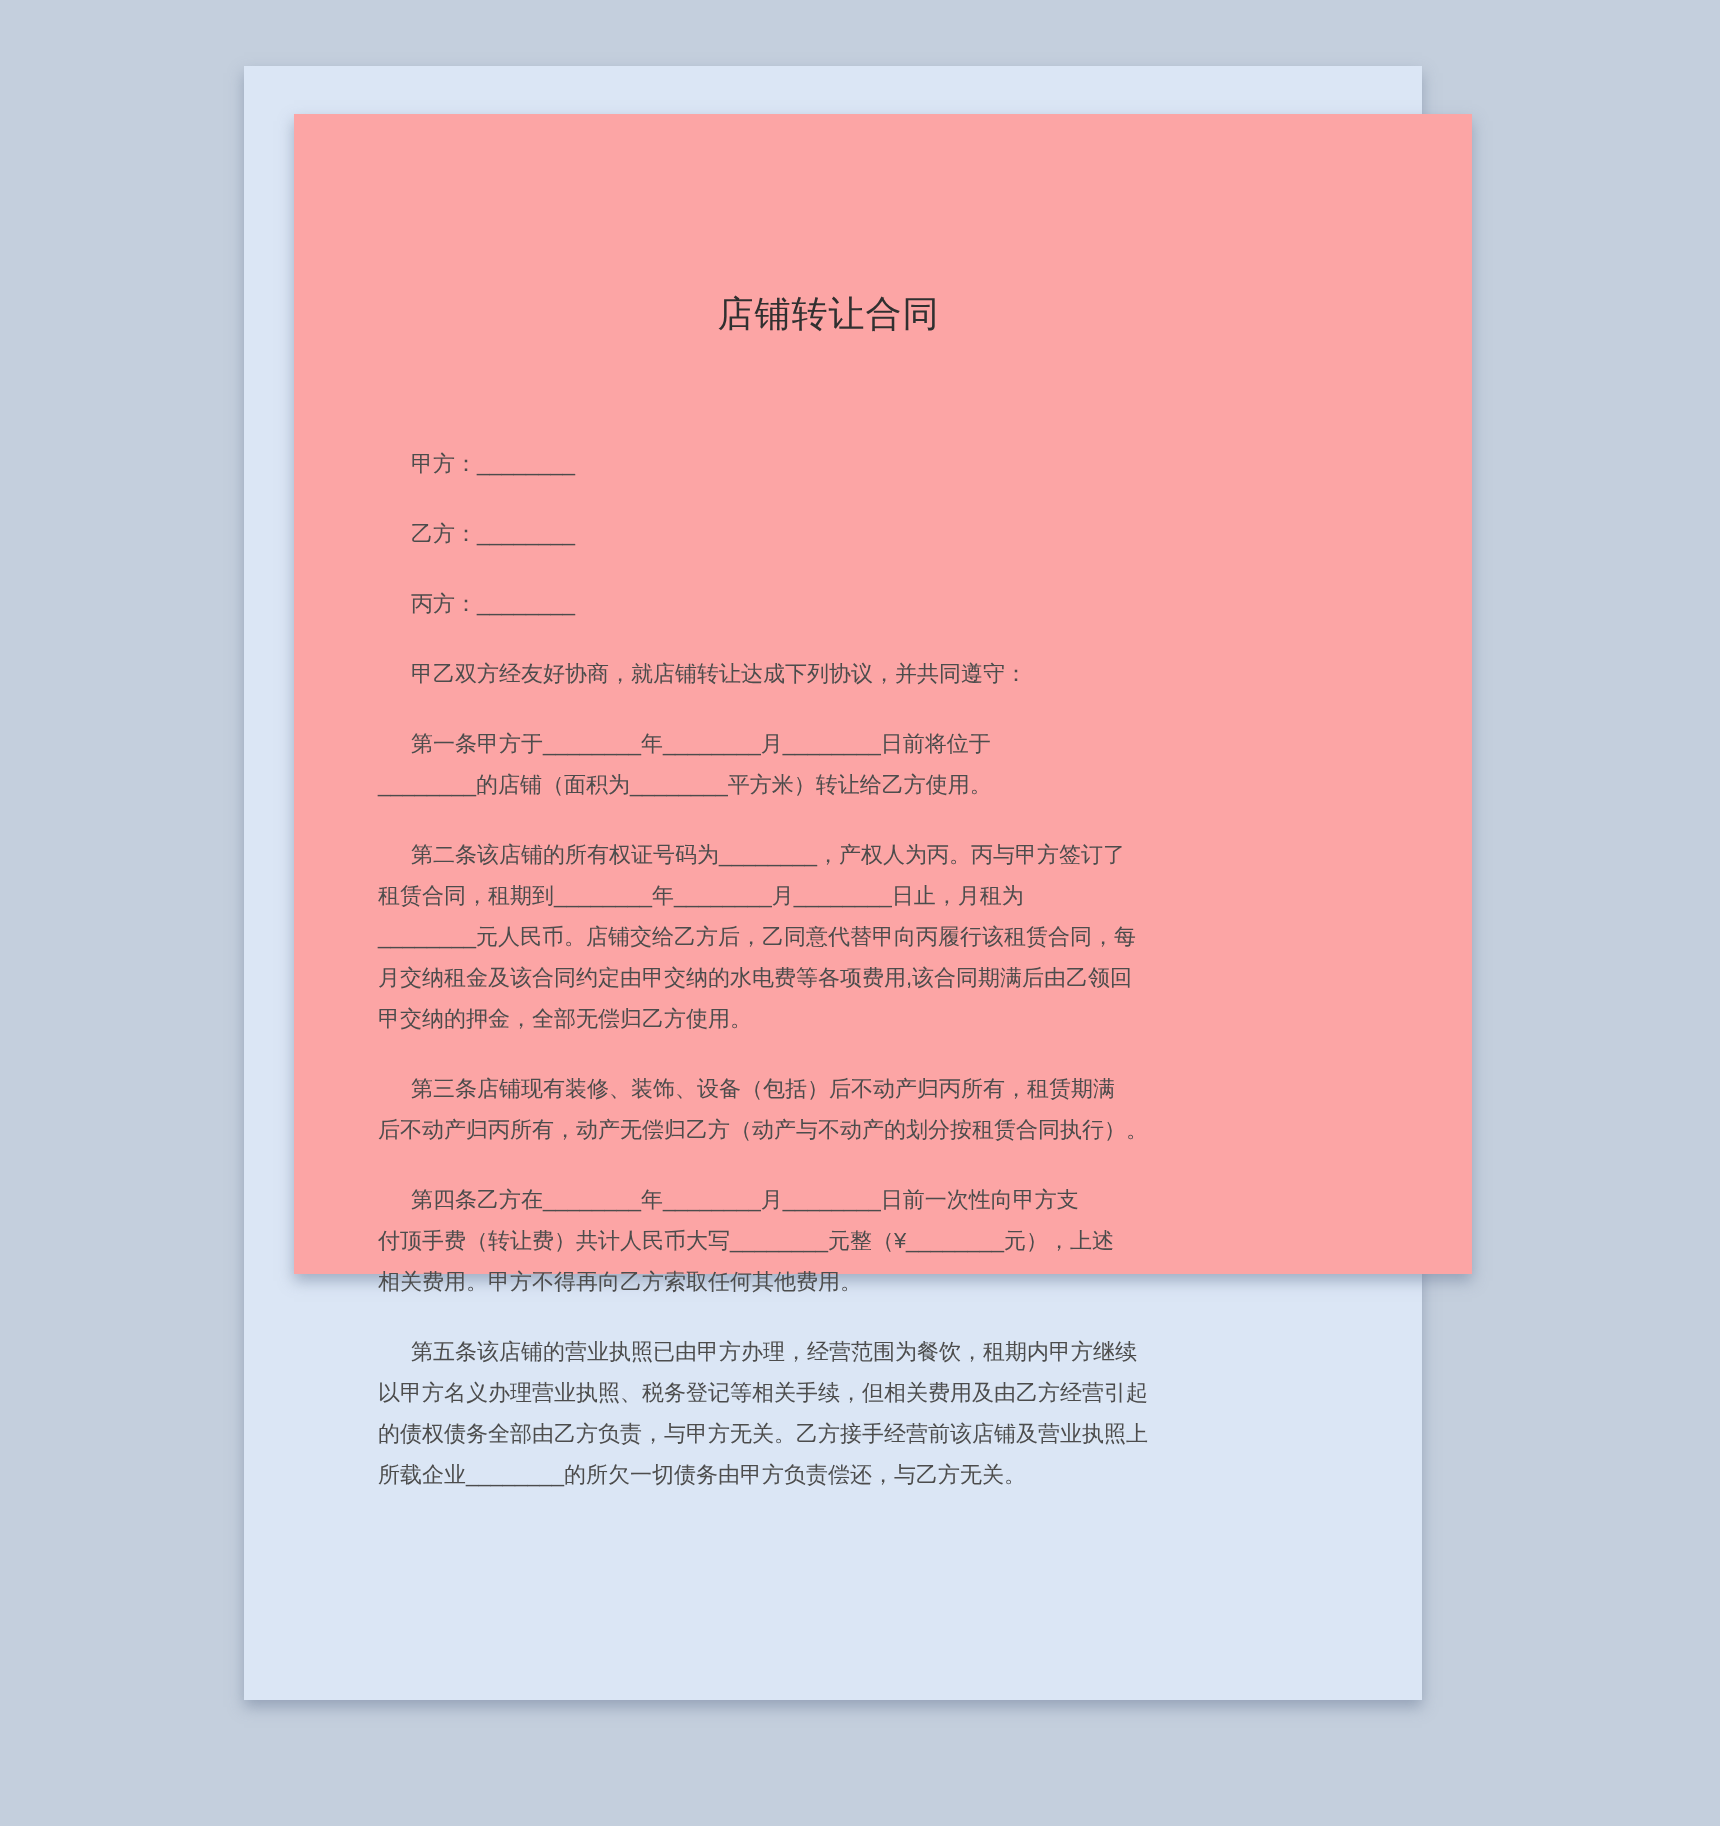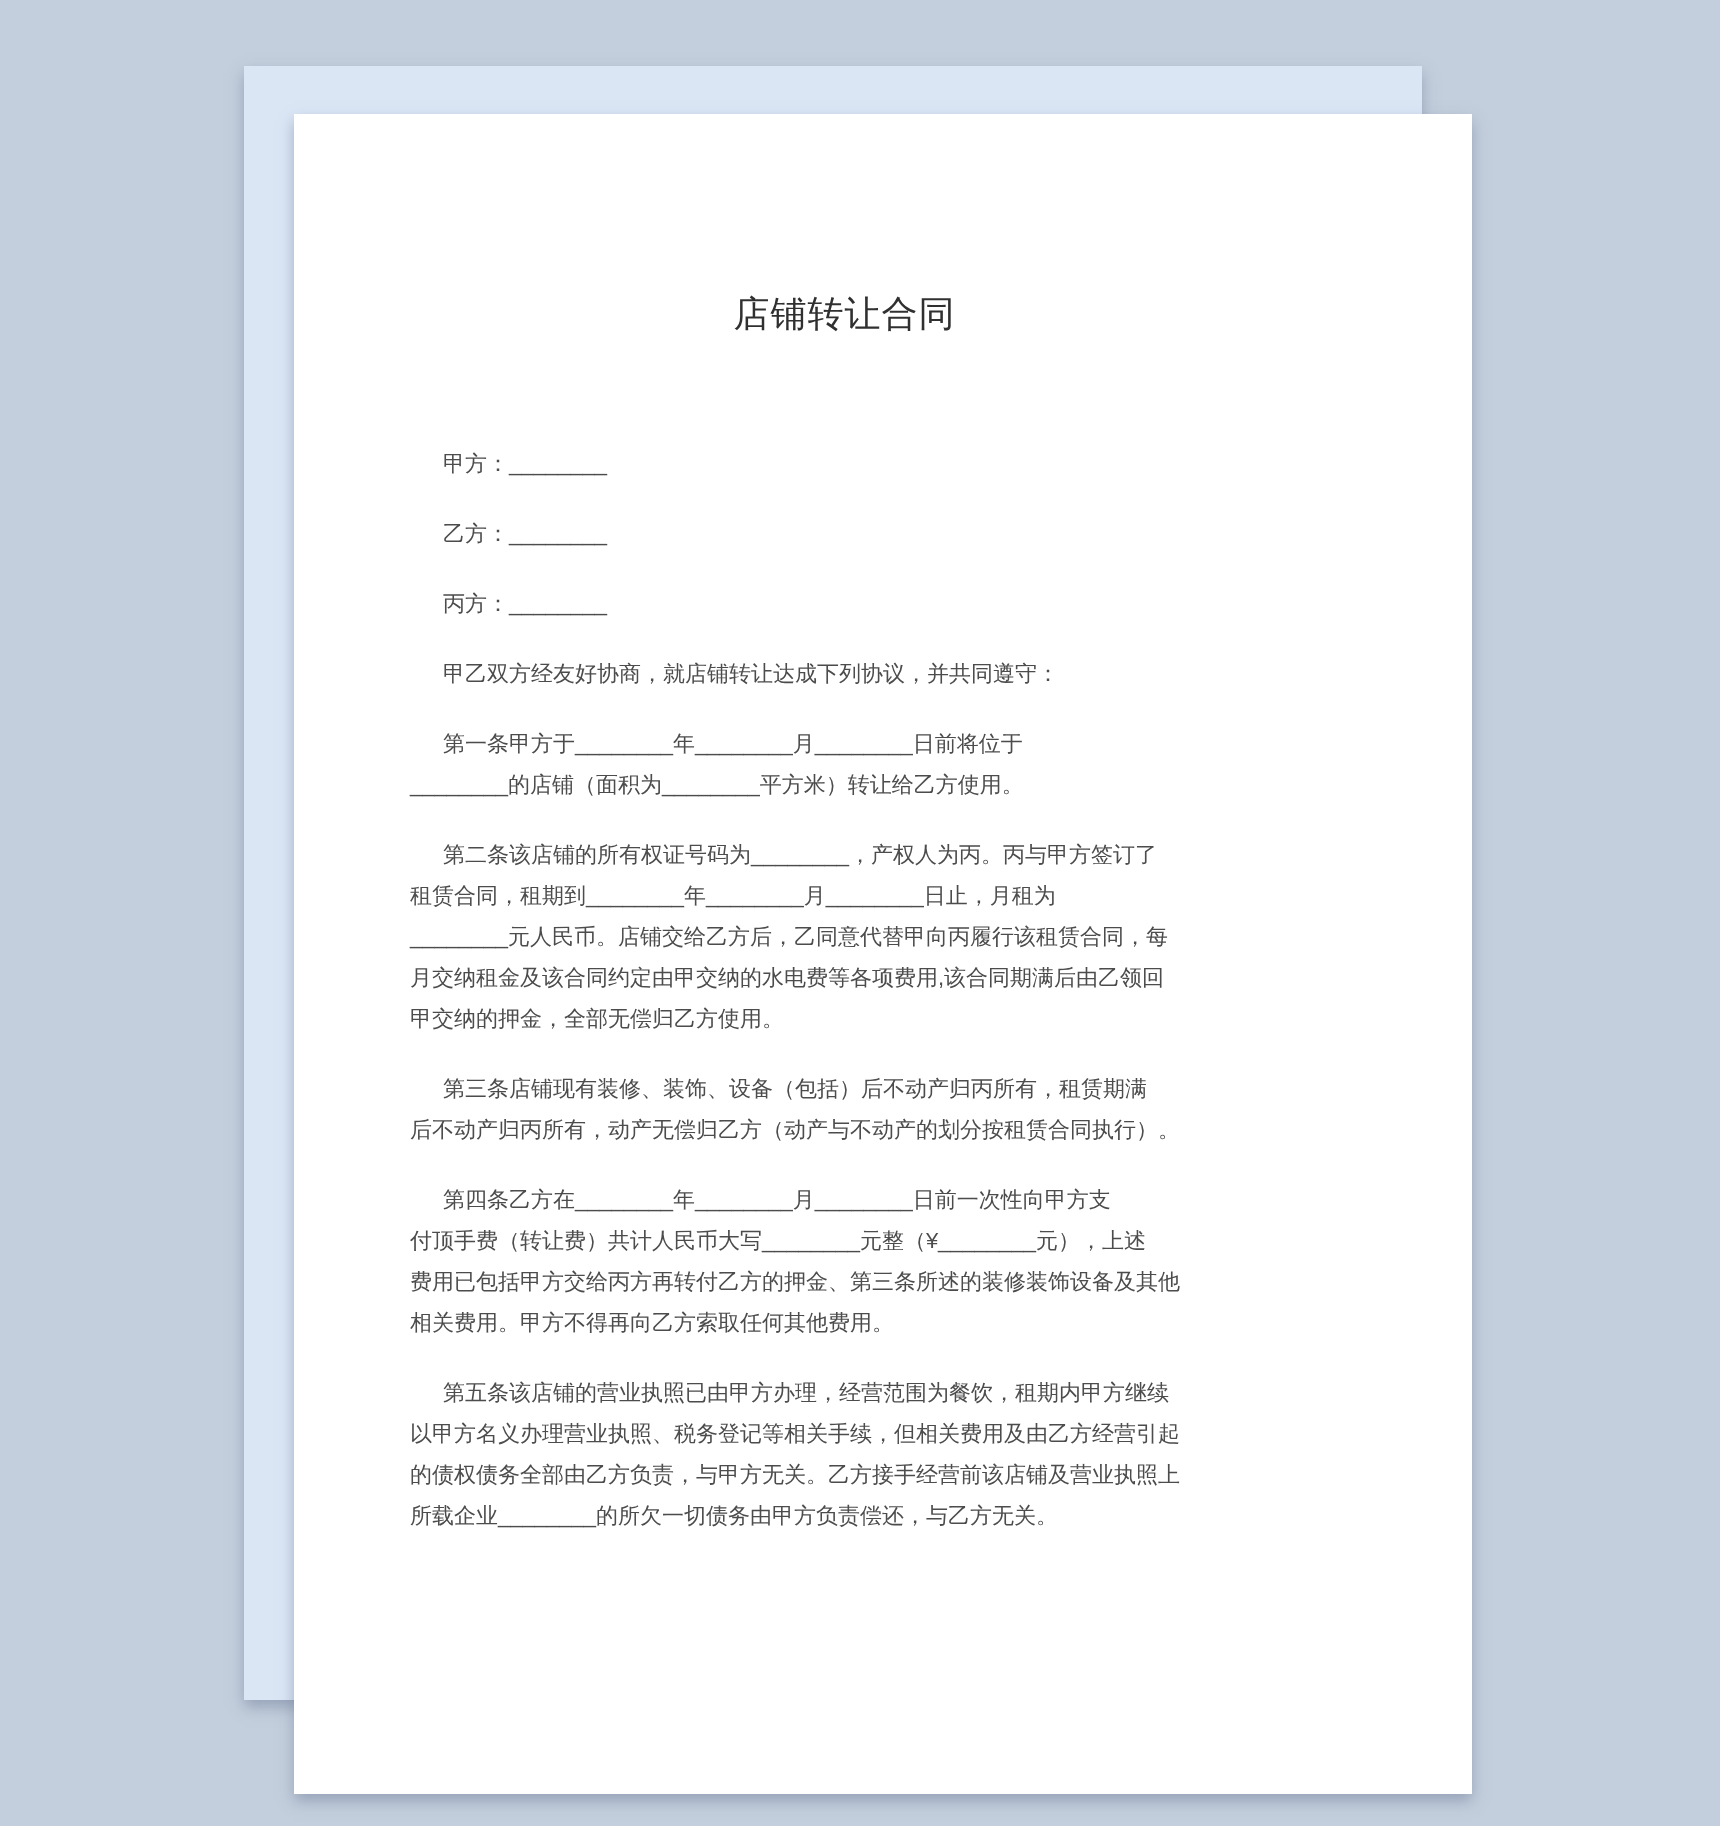--- a/index.html
+++ b/index.html
@@ -21,25 +21,25 @@
     width: 1178px;
     height: 1634px;
     background: #dbe6f5;
     box-shadow: 0 7px 14px rgba(104, 120, 148, 0.5);
   }
   .page {
     position: absolute;
     left: 294px;
     top: 114px;
     width: 1178px;
-    height: 1680px;
-    background: #ffffff;
+    height: 1160px;
+    background: #fca5a5;
     box-shadow: 0 7px 14px rgba(104, 120, 148, 0.5);
     box-sizing: border-box;
-    padding: 175px 193px 0 116px;
+    padding: 175px 193px 0 84px;
     color: #4c4c4c;
     font-size: 22px;
   }
   .doc-title {
     font-size: 36px;
     font-weight: normal;
     color: #303030;
     line-height: 50px;
     text-align: center;
     margin: 0 0 104px 0;
@@ -85,21 +85,20 @@
   </div>
 
   <div class="para">
     <div class="line indent">第三条店铺现有装修、装饰、设备（包括）后不动产归丙所有，租赁期满</div>
     <div class="line">后不动产归丙所有，动产无偿归乙方（动产与不动产的划分按租赁合同执行）。</div>
   </div>
 
   <div class="para">
     <div class="line indent">第四条乙方在________年________月________日前一次性向甲方支</div>
     <div class="line">付顶手费（转让费）共计人民币大写________元整（¥________元），上述</div>
-    <div class="line">费用已包括甲方交给丙方再转付乙方的押金、第三条所述的装修装饰设备及其他</div>
     <div class="line">相关费用。甲方不得再向乙方索取任何其他费用。</div>
   </div>
 
   <div class="para">
     <div class="line indent">第五条该店铺的营业执照已由甲方办理，经营范围为餐饮，租期内甲方继续</div>
     <div class="line">以甲方名义办理营业执照、税务登记等相关手续，但相关费用及由乙方经营引起</div>
     <div class="line">的债权债务全部由乙方负责，与甲方无关。乙方接手经营前该店铺及营业执照上</div>
     <div class="line">所载企业________的所欠一切债务由甲方负责偿还，与乙方无关。</div>
   </div>
 

